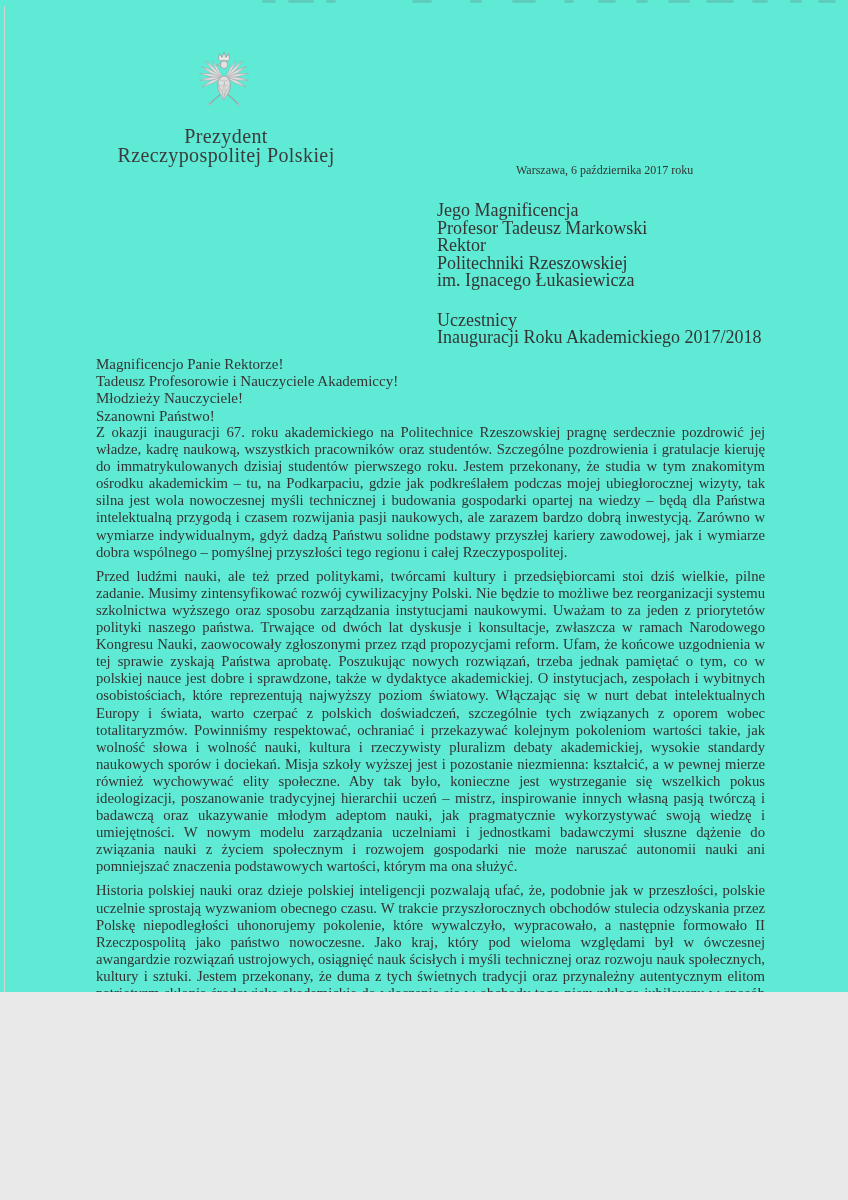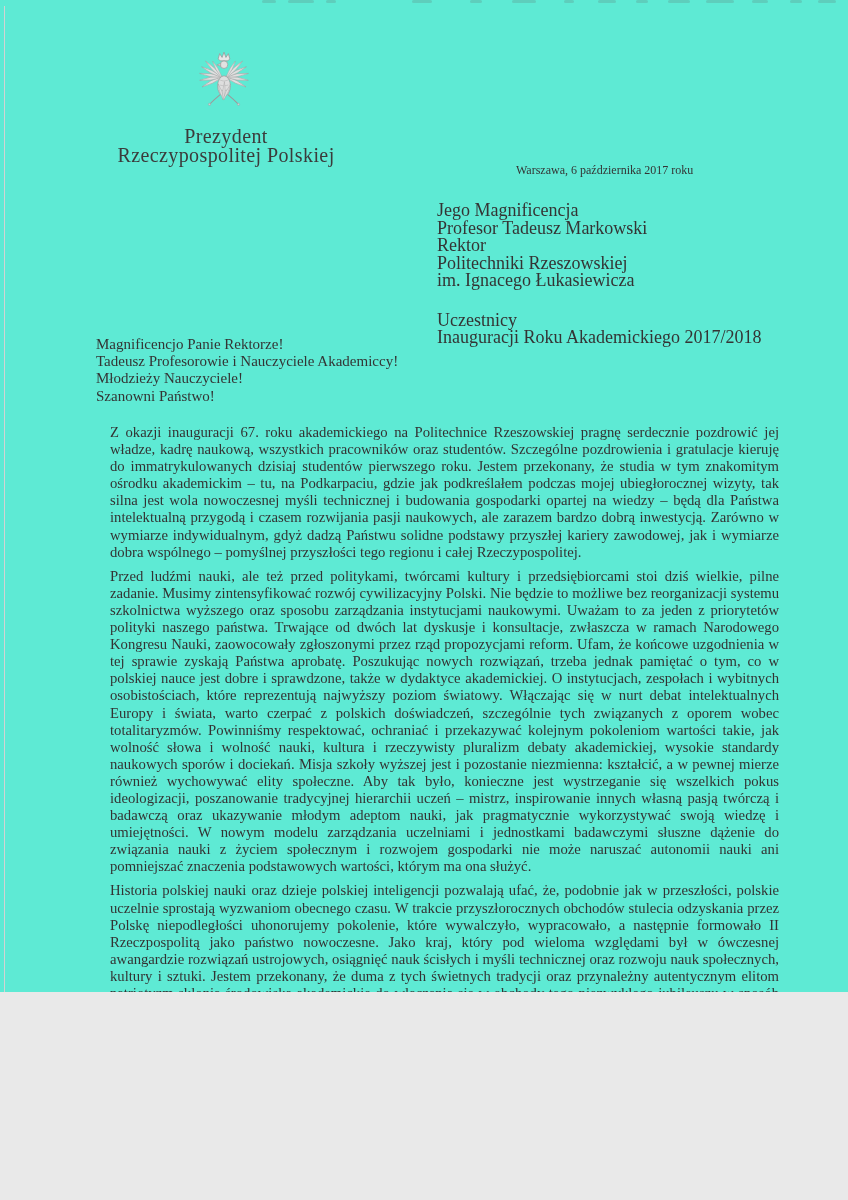--- a/index.html
+++ b/index.html
@@ -15,24 +15,24 @@
   .emblem { position:absolute; left:195px; top:50px; width:58px; height:70px; }
 
   .sender { position:absolute; left:92px; top:127px; width:268px; text-align:center;
             font-size:20px; line-height:19px; letter-spacing:.4px; color:#3b3b3b; }
 
   .dateline { position:absolute; left:516px; top:163px; font-size:12px; color:#343434; }
 
   .recipient { position:absolute; left:437px; top:202px; font-size:18px; line-height:17.5px; color:#343434; }
   .recipient .block2 { margin-top:22px; }
 
-  .salutation { position:absolute; left:96px; top:336px; font-size:15px; line-height:17.2px; color:#343434; }
+  .salutation { position:absolute; left:96px; top:356px; font-size:15px; line-height:17.2px; color:#343434; }
 
   .body-text { position:absolute; left:96px; top:424px; width:669px;
-               font-size:14.7px; line-height:17.1px; color:#333;margin-left:14px; }
+               font-size:14.7px; line-height:17.1px; color:#333; }
   .body-text p { margin:0 0 7px 0; text-align:justify; text-align-last:left; }
 </style>
 </head>
 <body>
 
 <div class="page">
 
   <div class="edge-line"></div>
   <div class="top-artifact" style="left:262px;width:14px"></div>
   <div class="top-artifact" style="left:288px;width:26px"></div>

